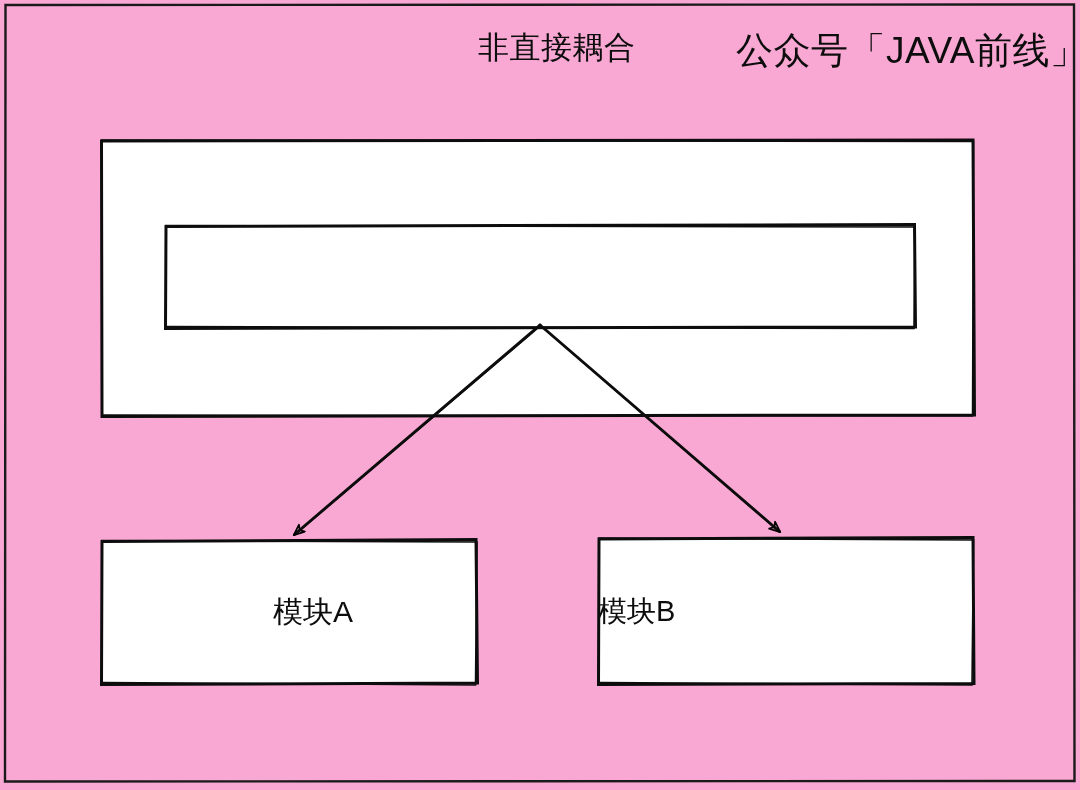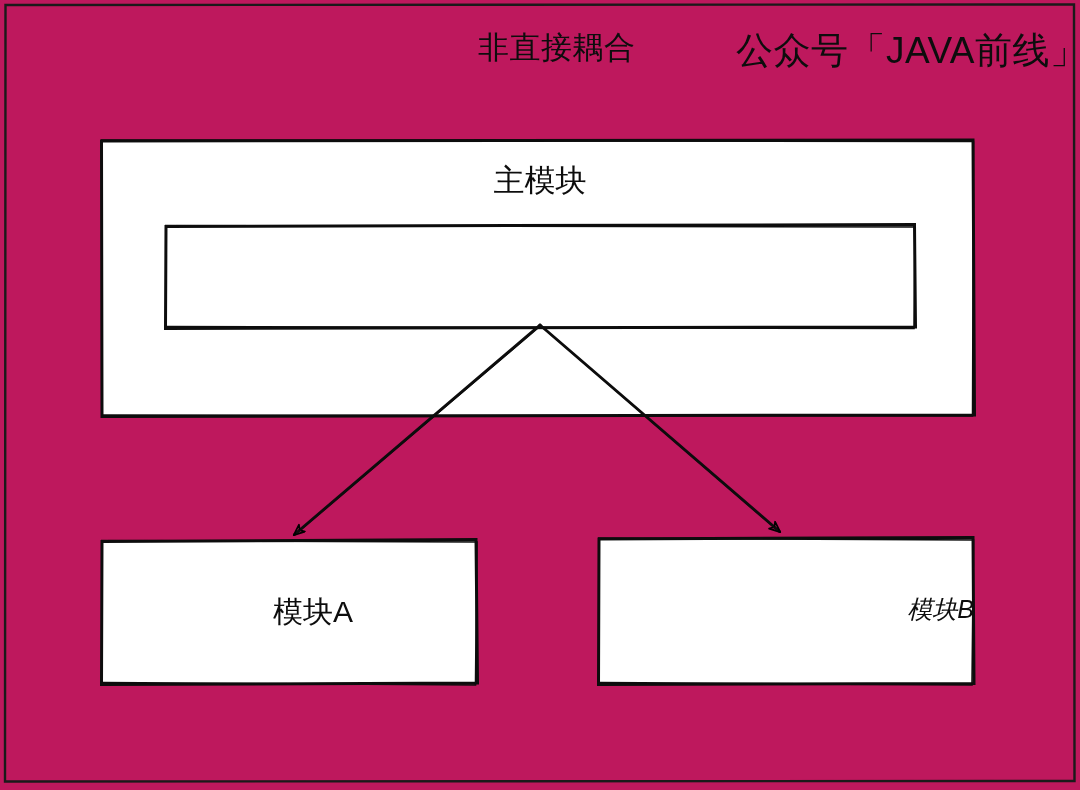--- a/index.html
+++ b/index.html
@@ -9,21 +9,21 @@
     background: #ffffff;
   }
   body {
     font-family: "Liberation Sans", "DejaVu Sans", sans-serif;
     color: #000000;
   }
   #stage {
     position: relative;
     width: 1080px;
     height: 790px;
-    background: #be185d;
+    background: #f9a8d4;
     overflow: hidden;
   }
   #stage svg.layer {
     position: absolute;
     left: 0;
     top: 0;
     width: 1080px;
     height: 790px;
   }
   .lbl {
@@ -63,23 +63,22 @@
     left: 101px;
     top: 597px;
     width: 424px;
     text-align: center;
     font-size: 30px;
   }
   #mod-b-label {
     left: 598px;
     top: 597px;
     width: 376px;
-    text-align: right;
-    font-size: 25px;
-    font-style: italic;
+    text-align: left;
+    font-size: 29px;
   }
 </style>
 </head>
 <body>
 
 <div id="stage">
 
   <svg class="layer" viewBox="0 0 1080 790">
     <defs>
       <marker id="arrowOpen" markerWidth="16" markerHeight="16" refX="11" refY="5.2" orient="auto" markerUnits="userSpaceOnUse">
@@ -119,20 +118,19 @@
     <g>
       <path d="M 540 325 L 779.5 531.5" fill="none" stroke="#0d0d0d" stroke-width="2.9" stroke-linecap="round" marker-end="url(#arrowOpen)"></path>
       <path d="M 541 326 L 777 530" fill="none" stroke="#0d0d0d" stroke-width="1.2" stroke-linecap="round"></path>
     </g>
   </svg>
 
   <div class="lbl" id="hdr-left">非直接耦合</div>
 
   <div class="lbl" id="hdr-right">公众号「JAVA前线」</div>
 
-  <div class="lbl" id="main-title">主模块</div>
 
 
   <div class="lbl" id="mod-a-label">模块A</div>
 
   <div class="lbl" id="mod-b-label">模块B</div>
 
 </div>
 
 </body></html>

